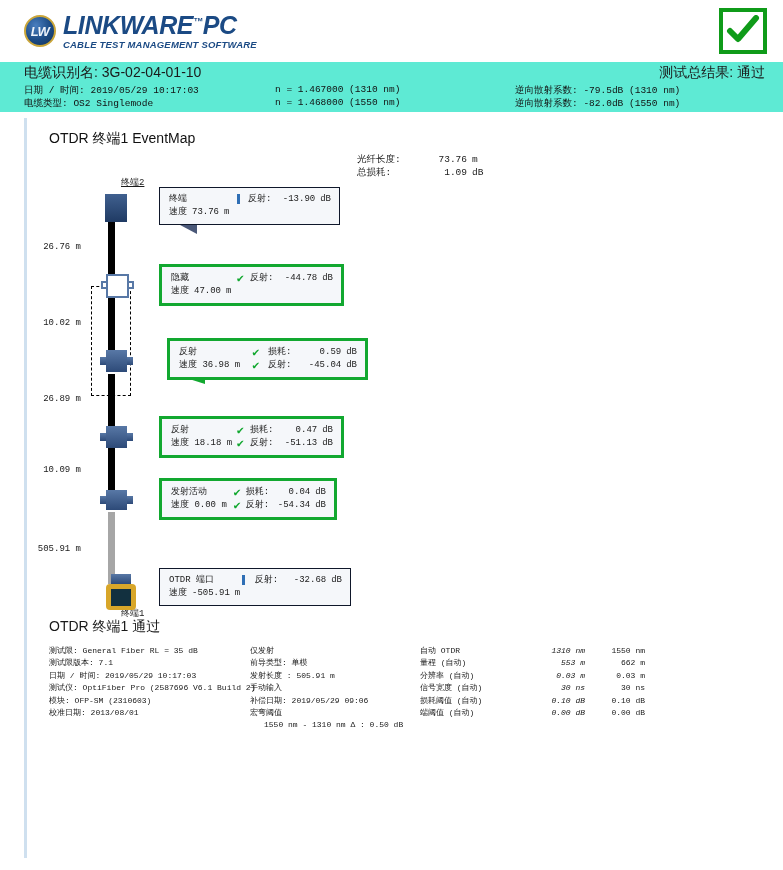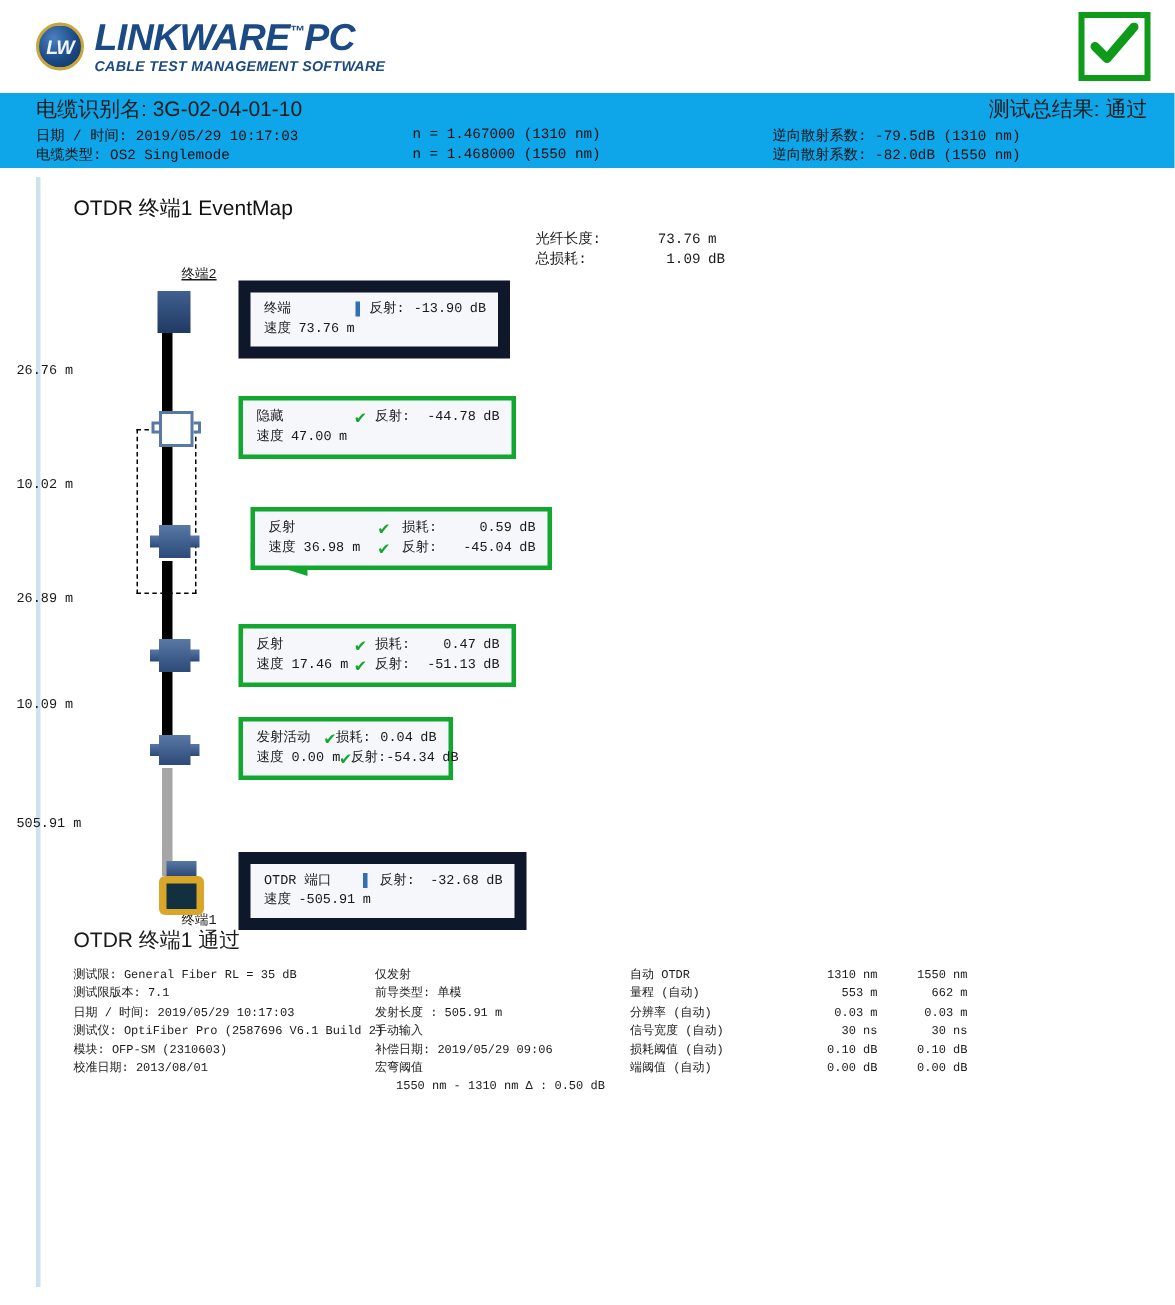--- a/index.html
+++ b/index.html
@@ -18,21 +18,21 @@
     color:#eef4fb;font-weight:bold;font-style:italic;font-size:13px;letter-spacing:-0.5px;}
   #logo-text{margin-left:7px;line-height:1;}
   #logo-title{font-size:25px;font-weight:bold;font-style:italic;color:#1b4a84;letter-spacing:-0.4px;}
   #logo-title .lw-tm{font-size:10px;vertical-align:super;}
   #logo-title .lw-pc{color:#1b4a84;}
   #logo-sub{font-size:9.5px;font-weight:bold;font-style:italic;color:#1b4a84;letter-spacing:0.2px;margin-top:2px;text-align:right;}
   #pass-stamp{position:absolute;right:16px;top:8px;width:48px;height:46px;
     border:4px solid #0f9b19;box-sizing:border-box;display:flex;align-items:center;justify-content:center;}
   #pass-stamp svg{display:block;}
   
-  #summary-band{position:absolute;left:0;top:62px;width:783px;height:50px;background:#0ea5e9;}
+  #summary-band{position:absolute;left:0;top:62px;width:783px;height:50px;background:#5eead4;}
   .band-id{position:absolute;left:24px;top:2px;font-size:14px;color:#1a1a1a;}
   .band-row{position:absolute;font-size:9.5px;font-family:"Liberation Mono","DejaVu Sans Mono",monospace;color:#111;}
   .band-left1{left:24px;top:22px;}
   .band-left2{left:24px;top:35px;}
   .band-mid1{left:275px;top:22px;}
   .band-mid2{left:275px;top:35px;}
   .band-right1{left:515px;top:22px;}
   .band-right2{left:515px;top:35px;}
   #band-result{position:absolute;right:18px;top:2px;font-size:14px;color:#1a1a1a;}
   
@@ -46,59 +46,59 @@
   .fs-val{width:48px;text-align:right;}
   .fs-unit{margin-left:5px;}
   
   #eventmap{position:absolute;left:0px;top:58px;width:735px;height:460px;}
   #terminal2-label{position:absolute;left:94px;top:0px;font-size:9px;
     font-family:"Liberation Mono","DejaVu Sans Mono",monospace;text-decoration:underline;}
   #terminal1-label{position:absolute;left:94px;top:431px;font-size:9px;
     font-family:"Liberation Mono","DejaVu Sans Mono",monospace;}
   .fiber-seg{position:absolute;left:81px;width:7px;background:#000;}
   .fiber-seg.gray{background:#a6a6a6;}
-  .dist-label{position:absolute;font-size:9px;text-align:left;width:70px;
+  .dist-label{position:absolute;font-size:9px;text-align:right;width:70px;
     font-family:"Liberation Mono","DejaVu Sans Mono",monospace;}
   .ev-icon{position:absolute;left:74px;}
   .ev-term{width:22px;height:28px;background:linear-gradient(180deg,#40608f,#1f3a63);}
   .ev-conn{width:21px;height:22px;background:linear-gradient(180deg,#5878a6,#2d4a78);}
   .ev-wing{position:absolute;width:33px;height:8px;background:linear-gradient(180deg,#5878a6,#2d4a78);left:-6px;}
   .ev-hidden-box{width:23px;height:24px;background:#fff;border:2px solid #5878a6;box-sizing:border-box;}
   .ev-hidden-wing{position:absolute;width:33px;height:8px;background:#fff;border:2px solid #5878a6;
     box-sizing:border-box;left:-5px;}
   .dashed-region{position:absolute;left:64px;border:1px dashed #000;box-sizing:border-box;}
   .ev-port{width:30px;height:26px;background:#d8a629;border-radius:4px;
     display:flex;align-items:center;justify-content:center;box-sizing:border-box;}
   .ev-port-inner{width:20px;height:17px;background:#12303f;}
   
   .callout{position:absolute;background:#f5f7fa;box-sizing:border-box;
     font-family:"Liberation Mono","DejaVu Sans Mono",monospace;font-size:9px;line-height:1.45;
     padding:5px 8px 5px 9px;}
   .callout.green{border:3px solid #12a830;}
-  .callout.navy{border:8px solid #0f172a;}
+  .callout.navy{border:1px solid #0f172a;}
   .co-line{display:flex;align-items:center;white-space:nowrap;}
   .co-type{width:76px;}
   .co-dist{width:76px;}
   .co-mark{width:13px;display:inline-block;text-align:center;}
   .co-key{width:38px;text-align:center;}
   .co-val{width:47px;text-align:right;}
   .co-unit{margin-left:5px;}
   .tick{color:#12a830;font-weight:bold;font-size:12px;line-height:1;}
   .ibar{display:inline-block;width:3px;height:10px;background:#2f6fb5;vertical-align:middle;}
   
   #results{position:absolute;left:0;top:500px;width:735px;}
   #results-title{position:absolute;left:22px;top:0;font-size:14px;}
   .res-col{position:absolute;top:27px;font-size:8px;line-height:1.55;
     font-family:"Liberation Mono","DejaVu Sans Mono",monospace;}
   #res-col-left{left:22px;width:215px;}
   #res-col-mid{left:223px;width:180px;}
   #res-col-right{left:393px;width:300px;}
   .rr{display:flex;white-space:nowrap;}
   .rr-name{width:105px;}
-  .rr-a{width:60px;text-align:right;}
+  .rr-a{width:60px;text-align:right;font-style:italic;}
   .rr-b{width:60px;text-align:right;}
   .indent{padding-left:14px;}
   .trace-svg{position:absolute;left:0;top:0;}
 </style>
 </head>
 <body>
 
 <div id="header-bar">
   <div id="logo-block">
     <div id="logo-badge">LW</div>
@@ -251,30 +251,30 @@
     <div class="callout green" style="left:132px;top:240px;width:185px;">
       <div class="co-line">
         <span class="co-type">反射</span>
         <span class="co-mark tick">✔</span>
         <span class="co-key">损耗:</span>
         <span class="co-val">0.47</span>
         <span class="co-unit">dB</span>
       </div>
       <div class="co-line">
         <span class="co-dist"><span>速度</span>
-          <span>17.46</span>
+          <span>18.18</span>
           <span>m</span></span>
         <span class="co-mark tick">✔</span>
         <span class="co-key">反射:</span>
         <span class="co-val">-51.13</span>
         <span class="co-unit">dB</span>
       </div>
     </div>
 
-    <div class="callout green" style="left:132px;top:302px;width:143px;">
+    <div class="callout green" style="left:132px;top:302px;width:178px;">
       <div class="co-line">
         <span class="co-type">发射活动</span>
         <span class="co-mark tick">✔</span>
         <span class="co-key">损耗:</span>
         <span class="co-val">0.04</span>
         <span class="co-unit">dB</span>
       </div>
       <div class="co-line">
         <span class="co-dist"><span>速度</span>
           <span>0.00</span>

